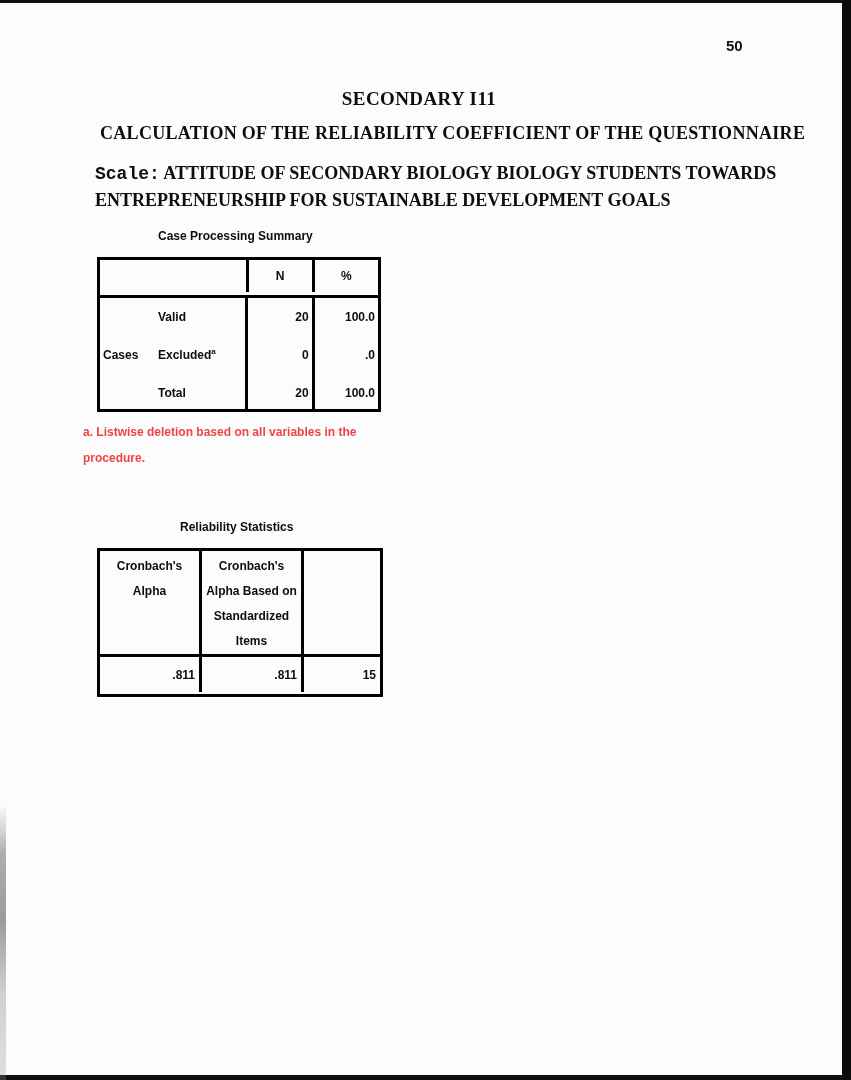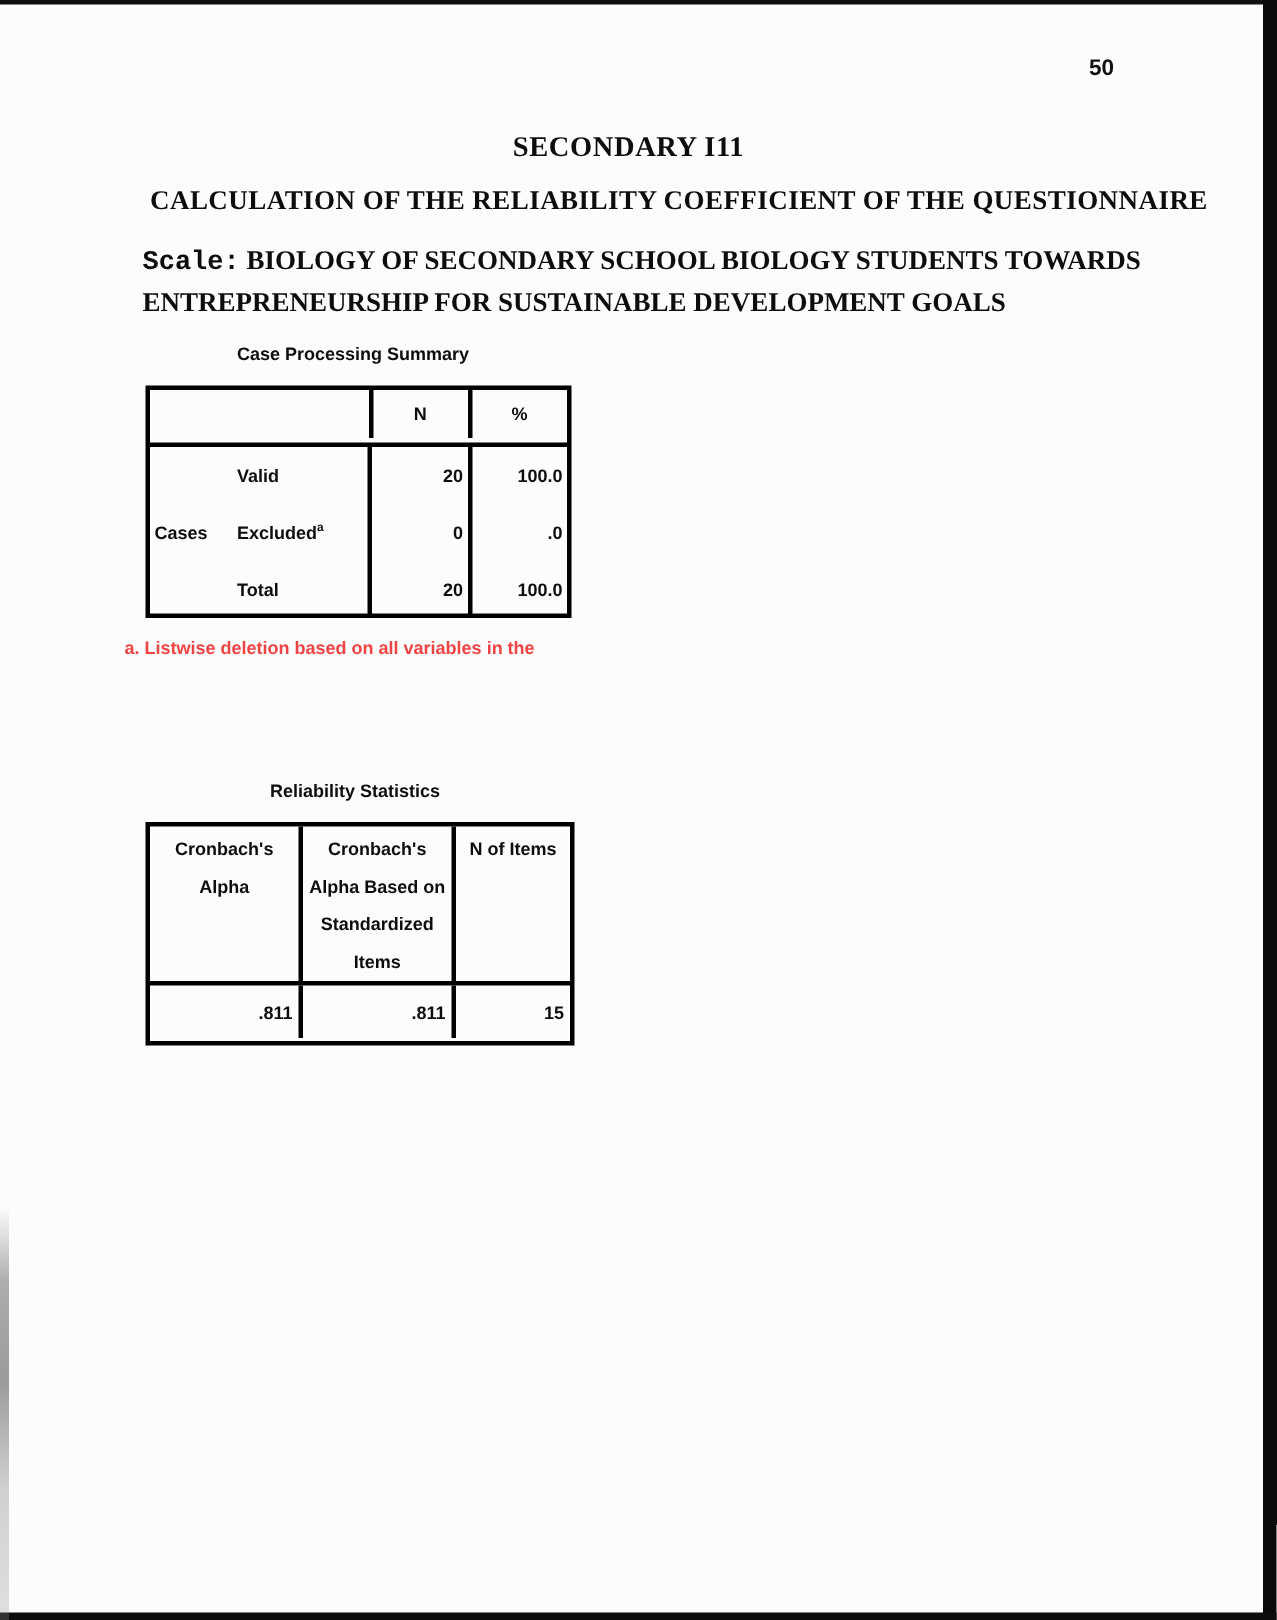--- a/index.html
+++ b/index.html
@@ -81,21 +81,21 @@
 <div class="abs" id="artifact-right"></div>
 <div class="abs" id="artifact-bottom"></div>
 <div class="abs" id="artifact-left"></div>
 
 <div class="abs" id="page-number">50</div>
 
 <div class="abs serif" id="appendix-heading">SECONDARY I11</div>
 <div class="abs serif" id="main-title">CALCULATION OF THE RELIABILITY COEFFICIENT OF THE QUESTIONNAIRE</div>
 
 <div class="abs serif" id="scale-para">
-  <div id="scale-line1"><span id="scale-label">Scale:</span> <span>BIOLOGY OF SECONDARY SCHOOL BIOLOGY STUDENTS TOWARDS</span></div>
+  <div id="scale-line1"><span id="scale-label">Scale:</span> <span>ATTITUDE OF SECONDARY BIOLOGY BIOLOGY STUDENTS TOWARDS</span></div>
   <div id="scale-line2">ENTREPRENEURSHIP FOR SUSTAINABLE DEVELOPMENT GOALS</div>
 </div>
 
 <div class="abs tbl-title" id="cps-title">Case Processing Summary</div>
 
 <div class="abs spss" id="table1">
   <div class="row hrow">
     <div class="cell c0"></div>
     <div class="cell c1">N</div>
     <div class="cell c2">%</div>
@@ -119,28 +119,28 @@
     <div class="cell c0 labelcell">
       <span class="sublabel">Total</span>
     </div>
     <div class="cell c1 num">20</div>
     <div class="cell c2 num">100.0</div>
   </div>
 </div>
 
 <div class="abs" id="cps-footnote">
   <div>a. Listwise deletion based on all variables in the</div>
+  <div>procedure.</div>
 </div>
 
 <div class="abs tbl-title" id="rs-title">Reliability Statistics</div>
 
 <div class="abs spss" id="table2">
   <div class="row hrow">
     <div class="cell c0">Cronbach's Alpha</div>
     <div class="cell c1">Cronbach's Alpha Based on Standardized Items</div>
-    <div class="cell c2">N of Items</div>
   </div>
   <div class="row drow">
     <div class="cell c0">.811</div>
     <div class="cell c1">.811</div>
     <div class="cell c2">15</div>
   </div>
 </div>
 
 </body></html>

